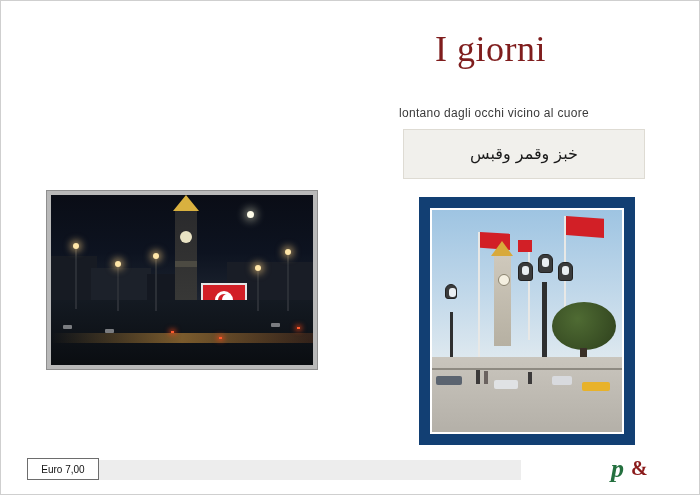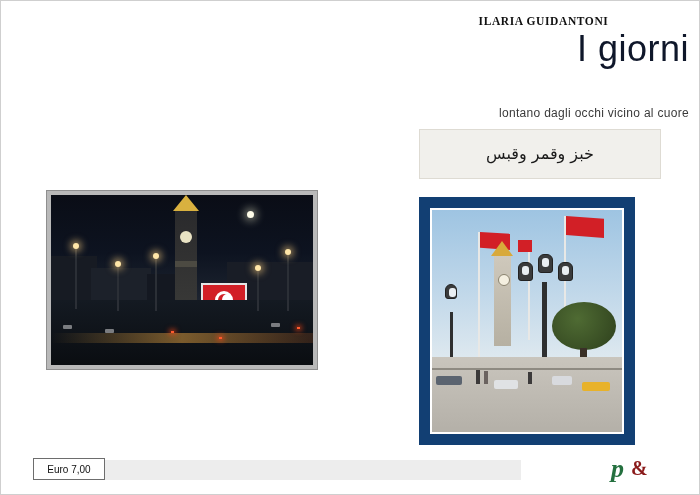--- a/index.html
+++ b/index.html
@@ -33,52 +33,52 @@
     font-size: 11.5px;
     letter-spacing: 0.6px;
     color: #111111;
     font-weight: 600;
   }
   .title {
     position: absolute;
     left: 398px;
     top: 30px;
     width: 290px;
-    text-align: right;
-    font-family: Liberation Sans, sans-serif;
-    color: #0f172a;
+    text-align: left;
+    font-family: Liberation Serif, serif;
+    color: #7f1d1d;
     line-height: 1.02;
   }
   .title .l1 {
     display: block;
     font-size: 36px;
     letter-spacing: 0.5px;
     padding-left: 36px;
   }
   .title .l2 {
     display: block;
     font-size: 36px;
     letter-spacing: 0.5px;
     padding-left: 4px;
     margin-top: -4px;
   }
   .subtitle {
     position: absolute;
     left: 398px;
     top: 105px;
     width: 290px;
-    text-align: right;
+    text-align: left;
     font-family: "Liberation Sans", sans-serif;
     font-size: 12px;
     color: #3a3a3a;
     letter-spacing: 0.3px;
   }
   .arabic-box {
     position: absolute;
-    left: 418px;
+    left: 402px;
     top: 128px;
     width: 240px;
     height: 48px;
     background: #f1f0ec;
     border: 1px solid #dedbd3;
     display: flex;
     flex-direction: column;
     align-items: center;
     justify-content: center;
     direction: rtl;
@@ -242,21 +242,21 @@
   .person {
     position: absolute; width: 4px; background: #3c3a3a;
   }
   .curb {
     position: absolute; left: 0; right: 0; height: 2px; background: #8e8a82;
   }
 
   
   .price-box {
     position: absolute;
-    left: 32px;
+    left: 26px;
     bottom: 14px;
     width: 70px;
     height: 20px;
     border: 1px solid #6d6d6d;
     background: #ffffff;
     display: flex;
     align-items: center;
     justify-content: center;
     font-family: "Liberation Sans", sans-serif;
     font-size: 10px;
@@ -303,21 +303,20 @@
     letter-spacing: .4px;
     color: #2b6b3d;
     white-space: nowrap;
   }
 </style>
 </head>
 <body>
 
 <div class="page">
 
-  <div class="author">ILARIA GUIDANTONI</div>
 
   <div class="title">
     <span class="l1">I giorni</span>
   </div>
 
   <div class="subtitle">lontano dagli occhi vicino al cuore</div>
 
   <div class="arabic-box">
     <span class="ar">خبز وقمر وقبس</span>
   </div>

